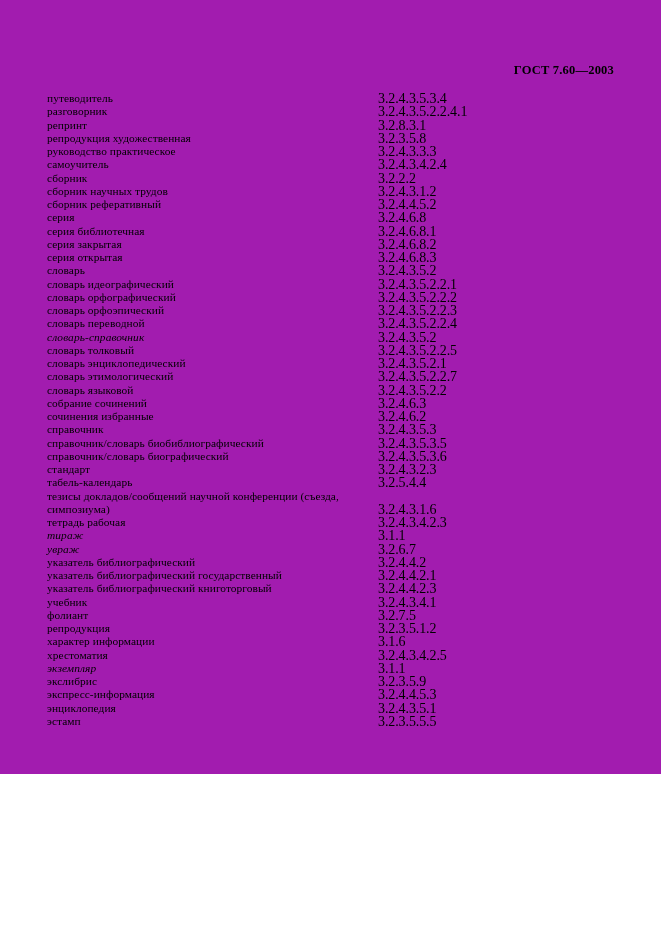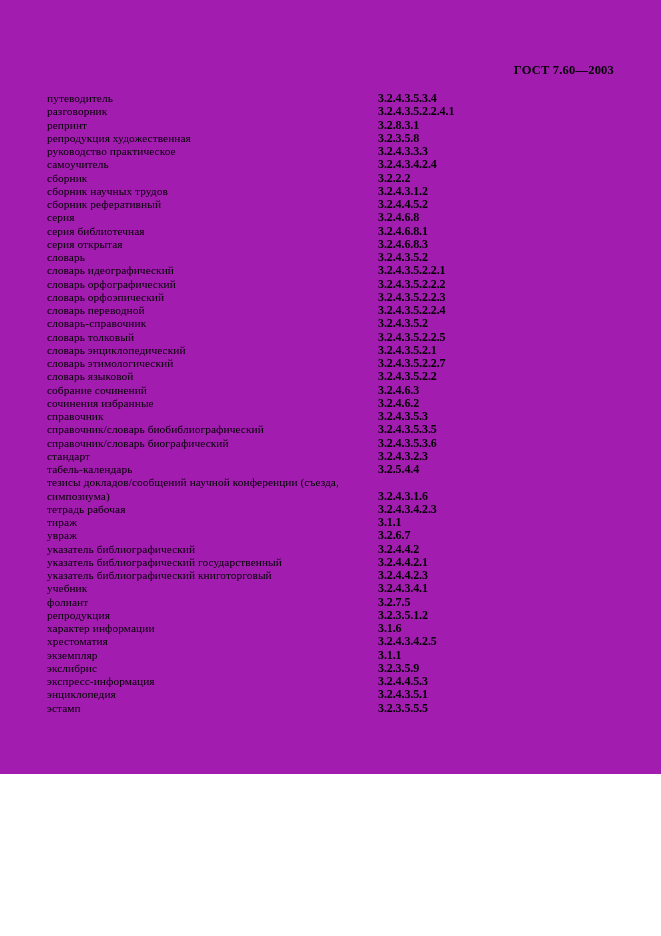--- a/index.html
+++ b/index.html
@@ -53,28 +53,29 @@
   .entry-term {
     position: absolute;
     left: 0;
     top: 0;
     font-size: 11.4px;
     font-weight: normal;
     letter-spacing: 0.05px;
   }
   .entry-term.italic {
     font-weight: normal;
+    font-style: italic;
     letter-spacing: 0.1px;
   }
   .entry-ref {
     position: absolute;
     left: 331px;
     top: 0;
-    font-size: 12px;
-    font-weight: bold;
+    font-size: 14px;
+    font-weight: normal;
     letter-spacing: -0.1px;
   }
   
   .index-entry.wrapped {
     height: 26.5px;
   }
   .index-entry.wrapped .entry-term {
     white-space: normal;
     width: 330px;
     line-height: 13.25px;
@@ -145,20 +146,24 @@
       </div>
       <div class="index-entry">
         <span class="entry-term">серия</span>
         <span class="entry-ref">3.2.4.6.8</span>
       </div>
       <div class="index-entry">
         <span class="entry-term">серия библиотечная</span>
         <span class="entry-ref">3.2.4.6.8.1</span>
       </div>
       <div class="index-entry">
+        <span class="entry-term">серия закрытая</span>
+        <span class="entry-ref">3.2.4.6.8.2</span>
+      </div>
+      <div class="index-entry">
         <span class="entry-term">серия открытая</span>
         <span class="entry-ref">3.2.4.6.8.3</span>
       </div>
       <div class="index-entry">
         <span class="entry-term">словарь</span>
         <span class="entry-ref">3.2.4.3.5.2</span>
       </div>
       <div class="index-entry">
         <span class="entry-term">словарь идеографический</span>
         <span class="entry-ref">3.2.4.3.5.2.2.1</span>

